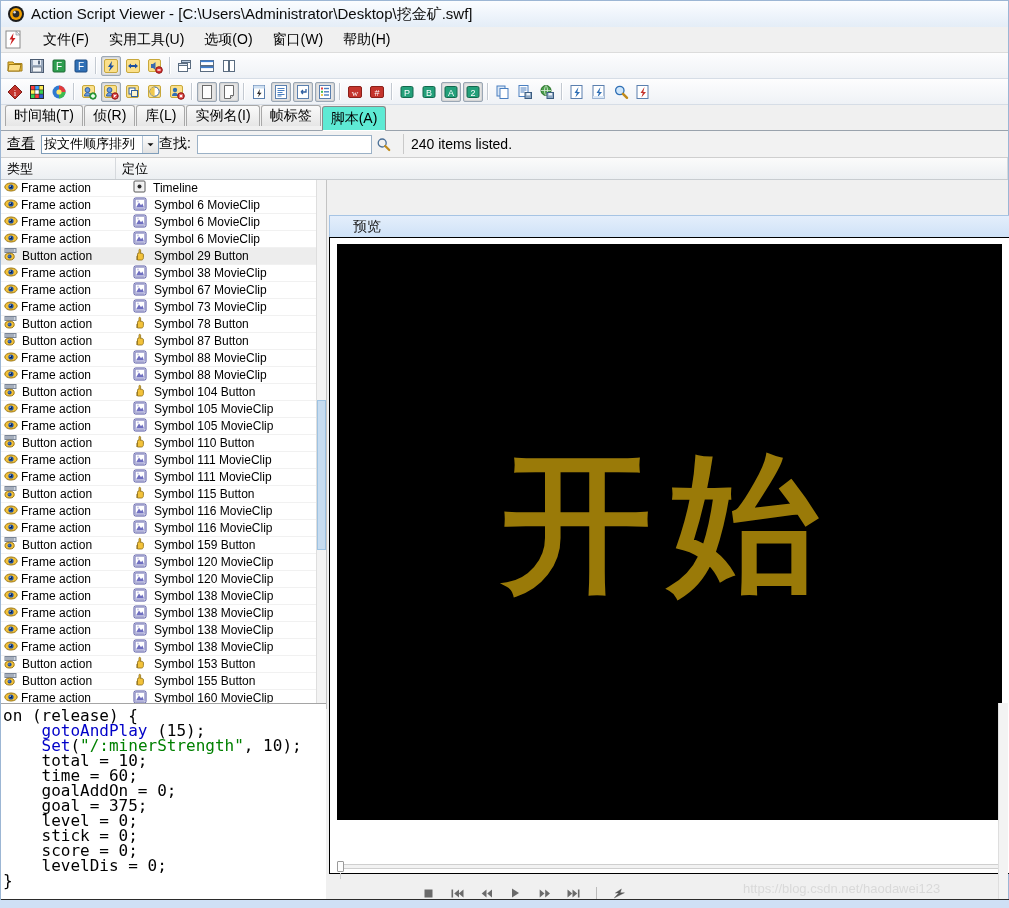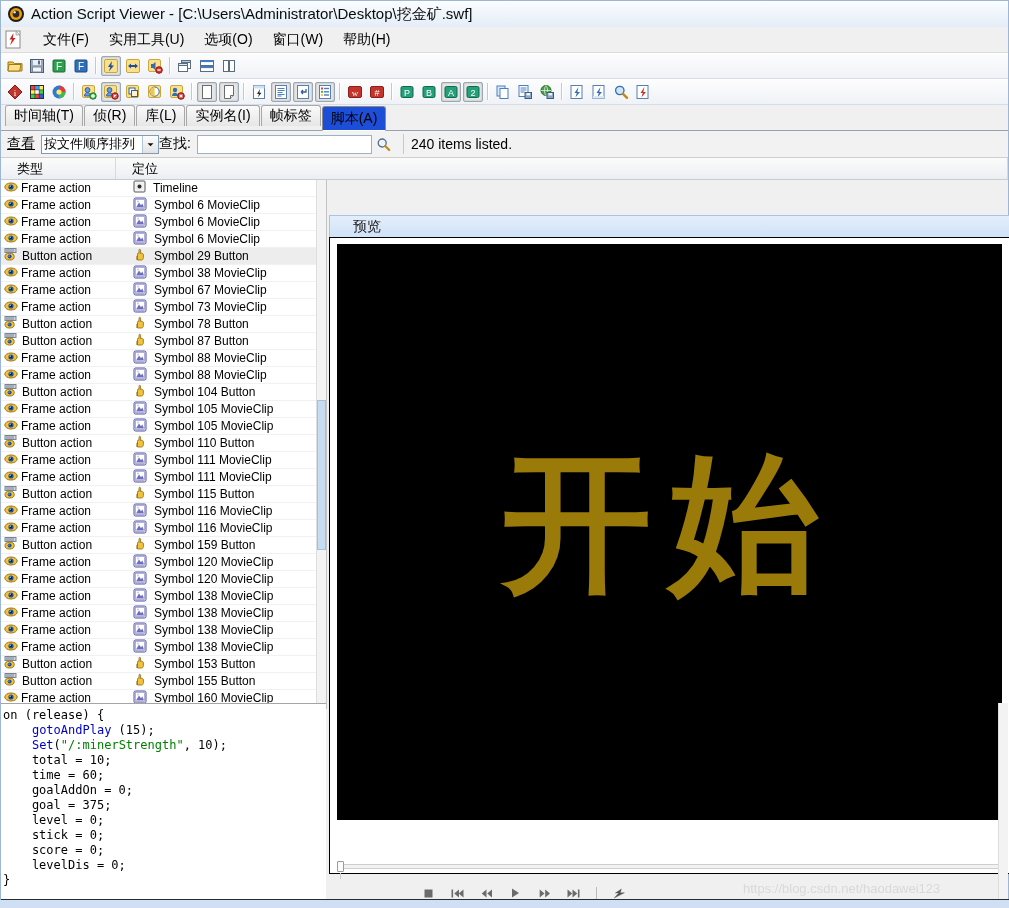--- a/index.html
+++ b/index.html
@@ -43,42 +43,42 @@
   .tbtn.pressed{border-color:#9aa7b5;background:#e6e6e6;box-shadow:inset 0 0 2px rgba(0,0,0,.25);}
   .tsep{width:1px;height:17px;background:#c3c9d1;margin:0 3px;border-right:1px solid #fff;}
   .ic{width:16px;height:16px;display:block;}
 
   
   #tabstrip{height:26px;display:flex;align-items:flex-start;background:#f0f0f0;padding-left:4px;
     border-bottom:1px solid #9aa3ad;box-sizing:border-box;}
   .tab{height:20px;line-height:19px;padding:0 8px;font-size:14px;margin-right:1px;
      background:linear-gradient(180deg,#fafafa,#e6e6e6);
      border:1px solid #a8a8a8;border-bottom:none;border-radius:3px 3px 0 0;color:#000;white-space:nowrap;}
-  .tab.active{height:23px;line-height:22px;background:#1d4ed8;border-color:#8a8a8a;
+  .tab.active{height:23px;line-height:22px;background:#5eead4;border-color:#8a8a8a;
      border-bottom:1px solid #fff;position:relative;top:1px;font-weight:normal;}
 
   
   #findrow{height:27px;display:flex;align-items:center;gap:0;background:#f2f2f2;
      border-bottom:1px solid #cfcfcf;padding-left:6px;box-sizing:border-box;}
   #findrow .lbl{font-size:14px;margin-right:6px;white-space:nowrap;}
   #findrow .lbl u{text-decoration:underline;margin-top:12px;}
   .combo{height:19px;min-width:118px;display:flex;align-items:center;
      border:1px solid #7f9db9;background:#fff;font-size:13px;padding-left:2px;box-sizing:border-box;}
   .combo .cval{flex:1;white-space:nowrap;overflow:hidden;}
   .combo .carrow{width:15px;height:17px;display:flex;align-items:center;justify-content:center;
      background:linear-gradient(180deg,#fdfdfd,#e2e2e2);border-left:1px solid #b5c4d4;}
   .tfield{height:19px;width:175px;border:1px solid #9bb1c6;background:#fff;box-sizing:border-box;
      font-size:12px;padding:1px 3px;outline:none;}
   .vsep{width:1px;height:20px;background:#c9c9c9;margin:0 7px;}
   #itemcount{font-size:14px;color:#000;}
 
   
   #listhdr{display:flex;height:22px;background:linear-gradient(180deg,#fbfbfb,#eceff2);
      border-bottom:1px solid #c8ccd0;font-size:13px;box-sizing:border-box;}
-  #listhdr .hcell{display:flex;align-items:center;padding-left:16px;border-right:1px solid #d6d9dd;
+  #listhdr .hcell{display:flex;align-items:center;padding-left:6px;border-right:1px solid #d6d9dd;
      box-sizing:border-box;text-align:center;}
   #listhdr .h1{width:115px;}
   #listhdr .h2{flex:1;}
 
   
   #mid{position:relative;height:529px;}
   #listwrap{position:absolute;left:0;top:0;width:325px;height:529px;background:#fff;
      border-right:1px solid #c3c3c3;overflow:hidden;}
   #list{position:absolute;left:0;top:0;right:9px;top:0;}
   .row{display:flex;height:17px;align-items:center;border-bottom:1px solid #f1f1f1;font-size:12px;
@@ -116,21 +116,21 @@
   #transport .psep{width:1px;height:12px;background:#bbb;}
   #sizerow{position:absolute;left:7px;top:663px;height:28px;display:flex;align-items:center;gap:12px;}
   #fitbtn{width:26px;height:26px;display:flex;align-items:center;justify-content:center;
     background:linear-gradient(180deg,#fdfdfd,#e6e6e6);border:1px solid #8e8e8e;border-radius:3px;}
   #sizetxt{font-size:13px;color:#000;}
 
   
   #codepanel{position:absolute;left:0;top:702px;width:325px;height:200px;background:#fff;
     border-top:1px solid #a5a5a5;overflow:hidden;}
   #code{margin:0;padding:4px 0 0 2px;font-family:"DejaVu Sans Mono","Liberation Mono",monospace;
-    font-size:12px;line-height:15px;color:#000;white-space:pre;}
+    font-size:16px;line-height:15px;color:#000;white-space:pre;}
   .k-blue{color:#0000c8;}
   .k-green{color:#008000;}
   #codescroll{position:absolute;right:0;top:702px;width:9px;height:200px;background:#f3f3f3;border-left:1px solid #dedede;}
 
   
   #wm{position:absolute;left:742px;top:880px;font-size:13px;color:#d9d9d9;white-space:nowrap;}
   #botline{position:absolute;left:0;top:898px;width:1009px;height:2px;background:#2b2b2b;}
   #botbar{position:absolute;left:0;top:900px;width:1009px;height:8px;background:#cfe0f5;}
 </style>
 </head>

